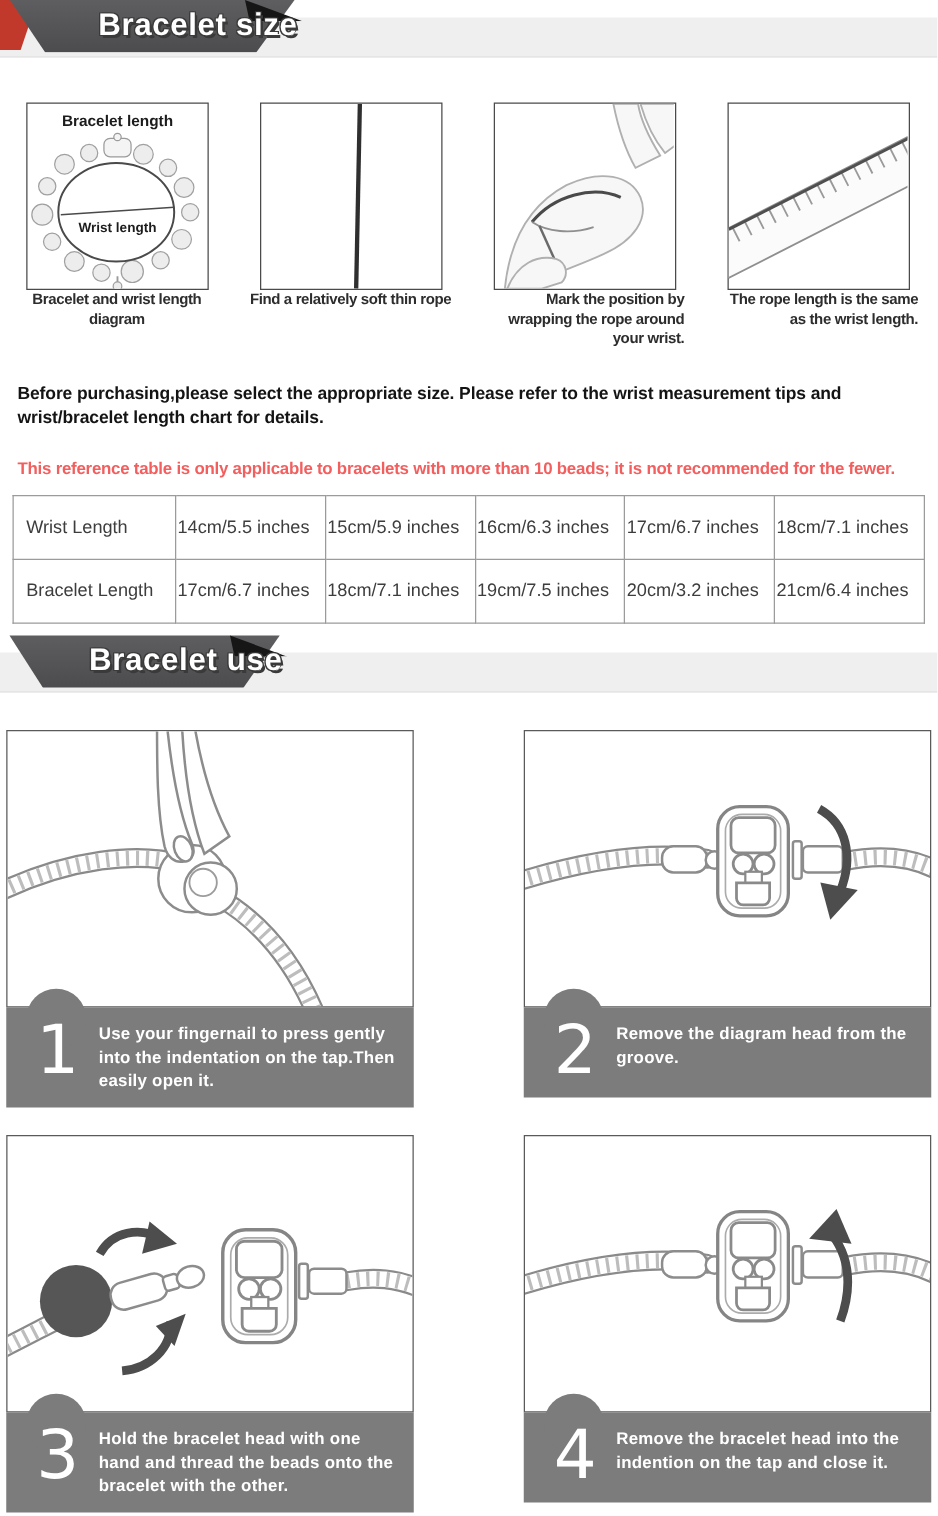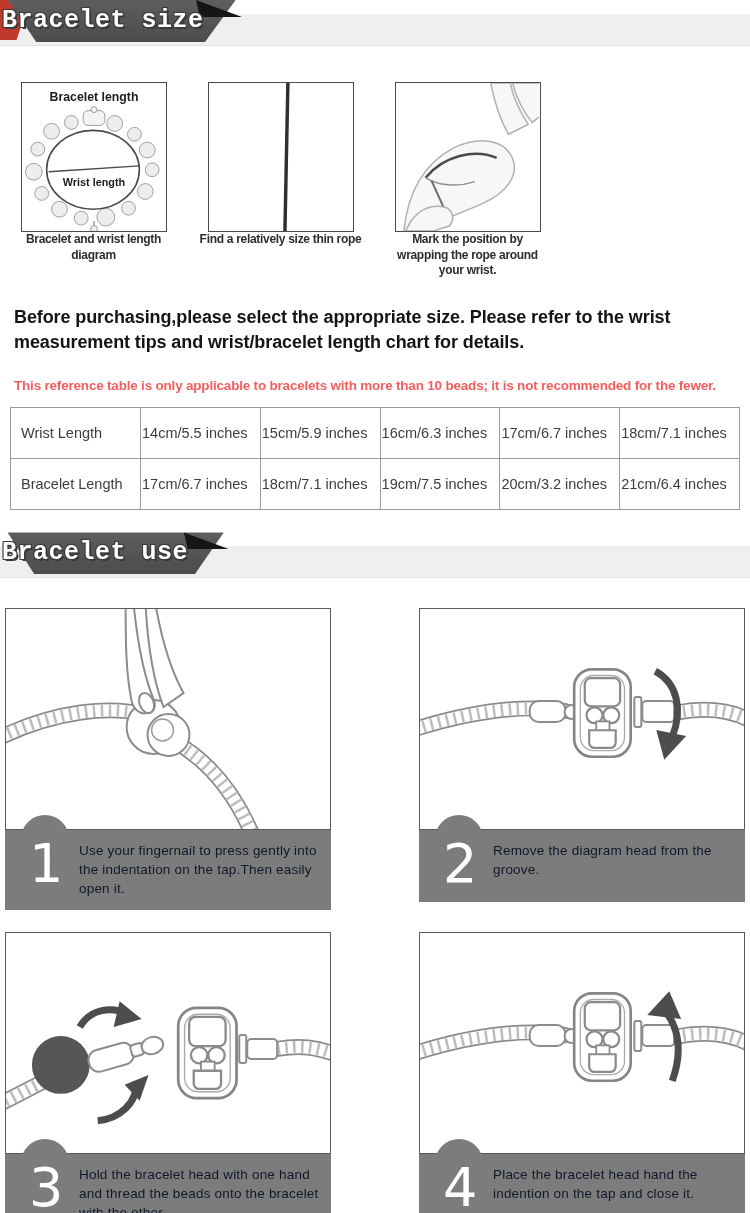--- a/index.html
+++ b/index.html
@@ -10,48 +10,48 @@
   
   .banner{position:relative;height:50px;}
   .banner-band{position:absolute;left:0;right:0;top:14px;height:31px;background:#efefef;border-bottom:1px solid #e2e2e2;}
   .ribbon{position:absolute;left:0;top:0;height:44px;}
   .ribbon-red{position:absolute;left:0;top:0;width:30px;height:40px;background:#c0392b;
     clip-path:polygon(0 0,100% 0,55% 100%,0 100%);}
   .ribbon-fold{position:absolute;top:0;width:46px;height:17px;background:#161616;
     clip-path:polygon(0 0,100% 100%,8% 100%);}
   .ribbon-shape{position:absolute;left:2px;top:0;height:42px;background:linear-gradient(#5e5e60,#4c4c4e);
     clip-path:polygon(2.5% 0,99% 0,86% 100%,14.5% 100%);}
-  .ribbon-label{position:absolute;left:2px;top:6px;text-align:left;
-    font-family:Liberation Mono, monospace;font-weight:bold;font-size:25px;color:#fff;letter-spacing:.5px;
+  .ribbon-label{position:absolute;left:2px;top:6px;text-align:right;
+    font-family:Liberation Sans, sans-serif;font-weight:bold;font-size:25px;color:#fff;letter-spacing:.5px;
     text-shadow:2px 2px 0 #3a3a3a,-1px -1px 0 #3a3a3a,1px -1px 0 #3a3a3a,-1px 1px 0 #3a3a3a;}
   
   .measure-row{display:grid;grid-template-columns:repeat(4,187px);margin-top:32px;}
   .m-col{display:flex;flex-direction:column;align-items:center;}
   .m-box{width:146px;height:150px;border:1.5px solid #4a4a4a;background:#fff;box-sizing:border-box;position:relative;}
   .m-cap{margin-top:0;font-size:12px;font-weight:bold;letter-spacing:-.3px;color:#2d2d2d;line-height:1.3;width:172px;}
   .cap-center{text-align:center;}
-  .cap-left{text-align:center;width:160px;}
-  
-  .intro{margin:26px 14px 12px;font-size:18px;font-weight:bold;color:#141414;line-height:1.38;letter-spacing:-.1px;}
+  .cap-left{text-align:right;width:160px;}
+  
+  .intro{margin:26px 14px 12px;font-size:14px;font-weight:bold;color:#141414;line-height:1.38;letter-spacing:-.1px;}
   .note{margin:24px 14px 0;font-size:13.5px;font-weight:bold;color:#f25f5f;letter-spacing:-.2px;}
   
   .size-table{margin:14px 10px 0;border-collapse:collapse;width:730px;table-layout:fixed;}
   .size-table td{border:1px solid #9b9b9b;height:48px;font-size:14.5px;color:#3d3d3d;}
   .size-table td.lbl{width:118px;padding-left:10px;text-align:left;}
   .size-table td.val{}
   
   .steps-grid{display:grid;grid-template-columns:326px 326px;justify-content:space-between;
     padding:0 5px;margin-top:26px;row-gap:22px;}
   .step-img{height:222px;border:1px solid #5a5a5a;background:#fff;box-sizing:border-box;position:relative;overflow:hidden;}
   .step-img svg{display:block;width:100%;height:100%;}
   .step-bar{position:relative;background:#7c7c7c;min-height:72px;}
   .step-bump{position:absolute;left:16px;top:-15px;width:48px;height:48px;border-radius:50%;background:#7c7c7c;}
   .step-num{position:absolute;left:24px;top:4px;font-family:"DejaVu Sans",sans-serif;
     font-size:54px;font-weight:400;color:#fff;line-height:1.1;}
-  .step-text{padding:12px 8px 12px 74px;color:#0f172a;font-size:13.5px;font-weight:normal;
+  .step-text{padding:12px 8px 12px 74px;color:#ffffff;font-size:13.5px;font-weight:bold;
     line-height:1.38;letter-spacing:.2px;}
   
   .ch-out{stroke:#8a8a8a;stroke-width:16;fill:none;stroke-linecap:round;}
   .ch-in{stroke:#ffffff;stroke-width:12.5;fill:none;stroke-linecap:round;}
   .ch-tex{stroke:#bdbdbd;stroke-width:12;fill:none;stroke-dasharray:2.5 5.5;}
   .outline{fill:#ffffff;stroke:#8c8c8c;stroke-width:2;}
   .arrow{fill:none;stroke:#4d4d4d;stroke-width:7;}
   .arrow-head{fill:#4d4d4d;}
 </style>
 </head>
@@ -118,38 +118,50 @@
     </div>
     <div class="m-cap cap-center">Bracelet and wrist length diagram</div>
   </div>
 
   <div class="m-col">
     <div class="m-box">
       <svg viewBox="0 0 146 150">
         <line x1="80" y1="0" x2="77" y2="150" stroke="#2f2f2f" stroke-width="3.5"></line>
       </svg>
     </div>
-    <div class="m-cap cap-center">Find a relatively size thin rope</div>
+    <div class="m-cap cap-center">Find a relatively soft thin rope</div>
   </div>
 
   <div class="m-col">
     <div class="m-box">
       <svg viewBox="0 0 146 150">
         <path d="M96 0 C 100 20 106 38 114 52 L134 42 C 124 26 118 12 116 0 Z" fill="#f7f7f7" stroke="#b0b0b0" stroke-width="1.5"></path>
         <path d="M118 0 C 122 14 128 28 138 40 L146 34 L146 0 Z" fill="#f7f7f7" stroke="#b0b0b0" stroke-width="1.5"></path>
         <path d="M8 150 C 12 110 28 82 58 66 C 86 53 110 58 118 76 C 125 93 113 111 88 122 C 64 133 40 140 26 150 Z" fill="#f7f7f7" stroke="#b0b0b0" stroke-width="1.5"></path>
         <path d="M30 96 C 48 74 80 66 102 76" fill="none" stroke="#4a4a4a" stroke-width="2.5"></path>
         <path d="M30 96 C 42 104 62 106 80 100" fill="none" stroke="#8f8f8f" stroke-width="1.5"></path>
         <line x1="50" y1="130" x2="36" y2="99" stroke="#6a6a6a" stroke-width="2"></line>
         <path d="M10 150 C 18 130 34 122 50 126 C 58 129 60 139 54 145 L38 150 Z" fill="#f7f7f7" stroke="#b0b0b0" stroke-width="1.5"></path>
       </svg>
     </div>
     <div class="m-cap cap-left">Mark the position by wrapping the rope around your wrist.</div>
   </div>
 
+  <div class="m-col">
+    <div class="m-box">
+      <svg viewBox="0 0 146 150">
+        <g transform="rotate(-27 73 85)">
+          <rect x="-32" y="66" width="215" height="36" fill="#fbfbfb" stroke="#8f8f8f" stroke-width="1.5"></rect>
+          <line x1="-30" y1="73" x2="185" y2="73" stroke="#9a9a9a" stroke-width="13" stroke-dasharray="1.5 9.5"></line>
+        </g>
+        <line x1="0" y1="102" x2="146" y2="28" stroke="#4f4f4f" stroke-width="2.5"></line>
+      </svg>
+    </div>
+    <div class="m-cap cap-left">The rope length is the same as the wrist length.</div>
+  </div>
 </div>
 
 <div class="intro">Before purchasing,please select the appropriate size. Please refer to the wrist measurement tips and wrist/bracelet length chart for details.</div>
 <div class="note">This reference table is only applicable to bracelets with more than 10 beads; it is not recommended for the fewer.</div>
 
 <table class="size-table">
   <tbody>
     <tr>
       <td class="lbl">Wrist Length</td>
       <td class="val">14cm/5.5 inches</td>
@@ -162,21 +174,21 @@
       <td class="lbl">Bracelet Length</td>
       <td class="val">17cm/6.7 inches</td>
       <td class="val">18cm/7.1 inches</td>
       <td class="val">19cm/7.5 inches</td>
       <td class="val">20cm/3.2 inches</td>
       <td class="val">21cm/6.4 inches</td>
     </tr>
   </tbody>
 </table>
 
-<div class="banner" style="margin-top:22px">
+<div class="banner" style="margin-top:9px">
   <div class="banner-band"></div>
   <div class="ribbon" style="width:228px">
     <div class="ribbon-shape" style="width:224px"></div>
     <div class="ribbon-fold" style="left:184px"></div>
     <div class="ribbon-label" style="width:224px">Bracelet use</div>
   </div>
 </div>
 
 <div class="steps-grid">
 
@@ -290,16 +302,16 @@
         <use href="#clasp" x="152" y="56" width="62" height="96"></use>
         <rect x="215" y="88" width="7" height="30" rx="2" class="outline" stroke-width="1.8"></rect>
         <rect x="223" y="92" width="32" height="21" rx="4" class="outline"></rect>
         <path d="M253 148 C 264 118 260 90 240 72" class="arrow"></path>
         <polygon points="228,82 250,58 262,86" class="arrow-head"></polygon>
       </svg>
     </div>
     <div class="step-bar">
       <div class="step-bump"></div>
       <div class="step-num">4</div>
-      <div class="step-text">Place the bracelet head hand the indention on the tap and close it.</div>
+      <div class="step-text">Remove the bracelet head into the indention on the tap and close it.</div>
     </div>
   </div>
 </div>
 
 </body></html>

